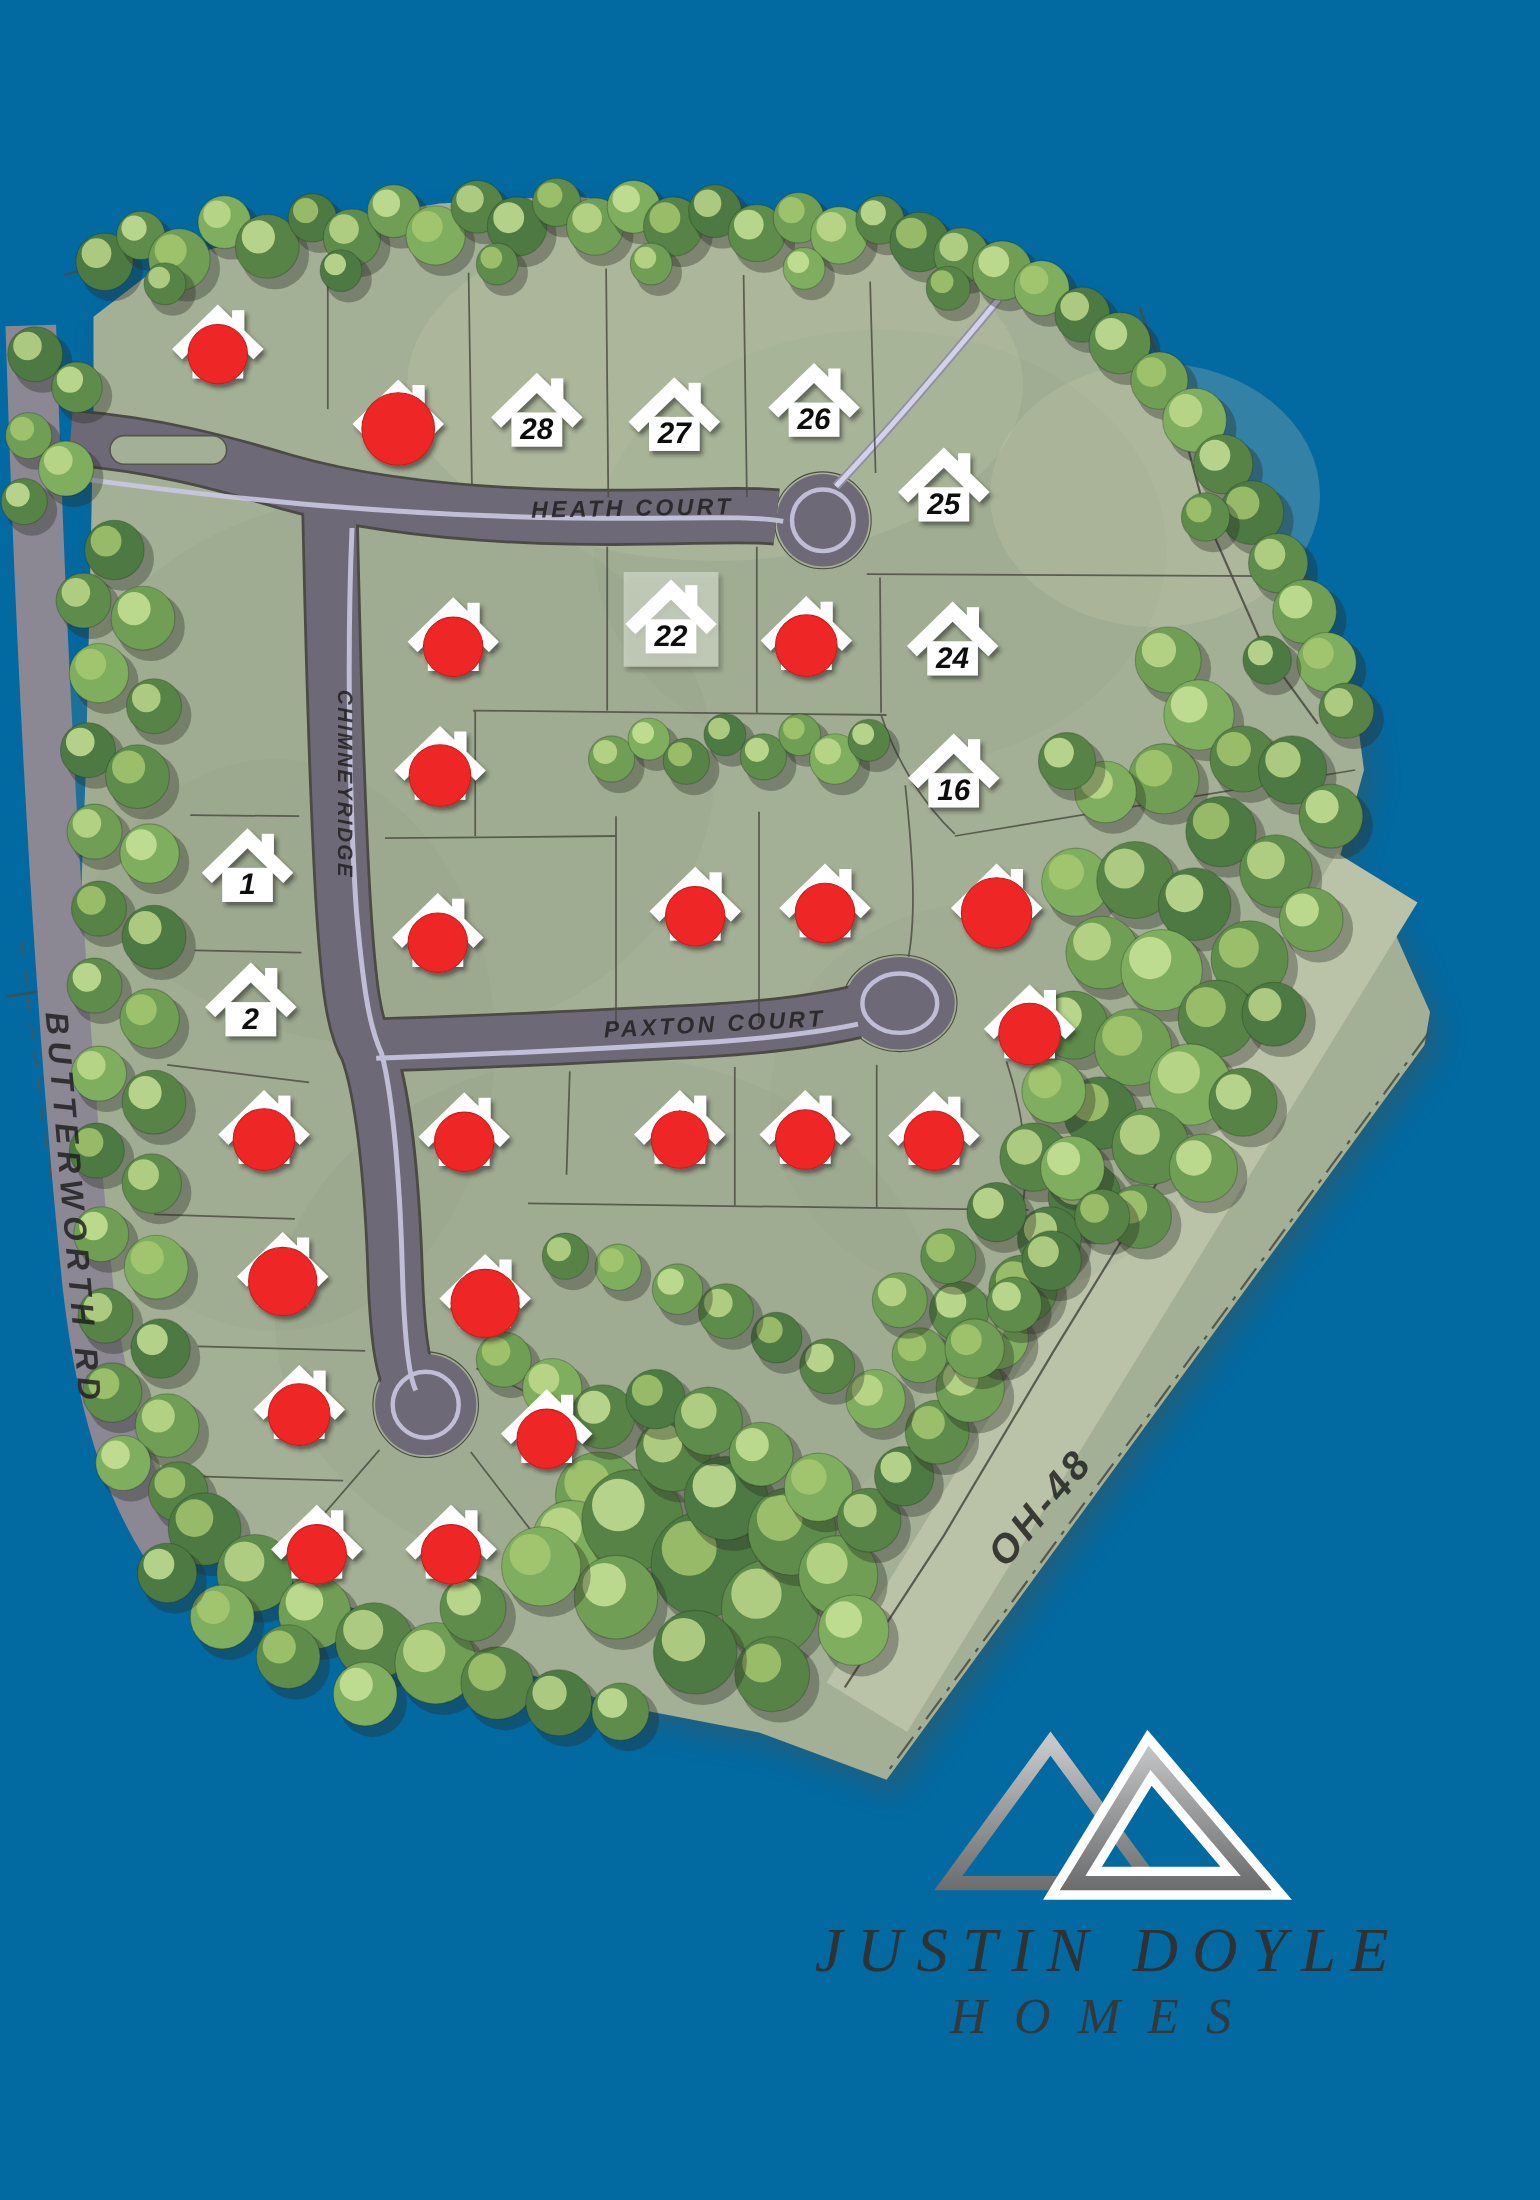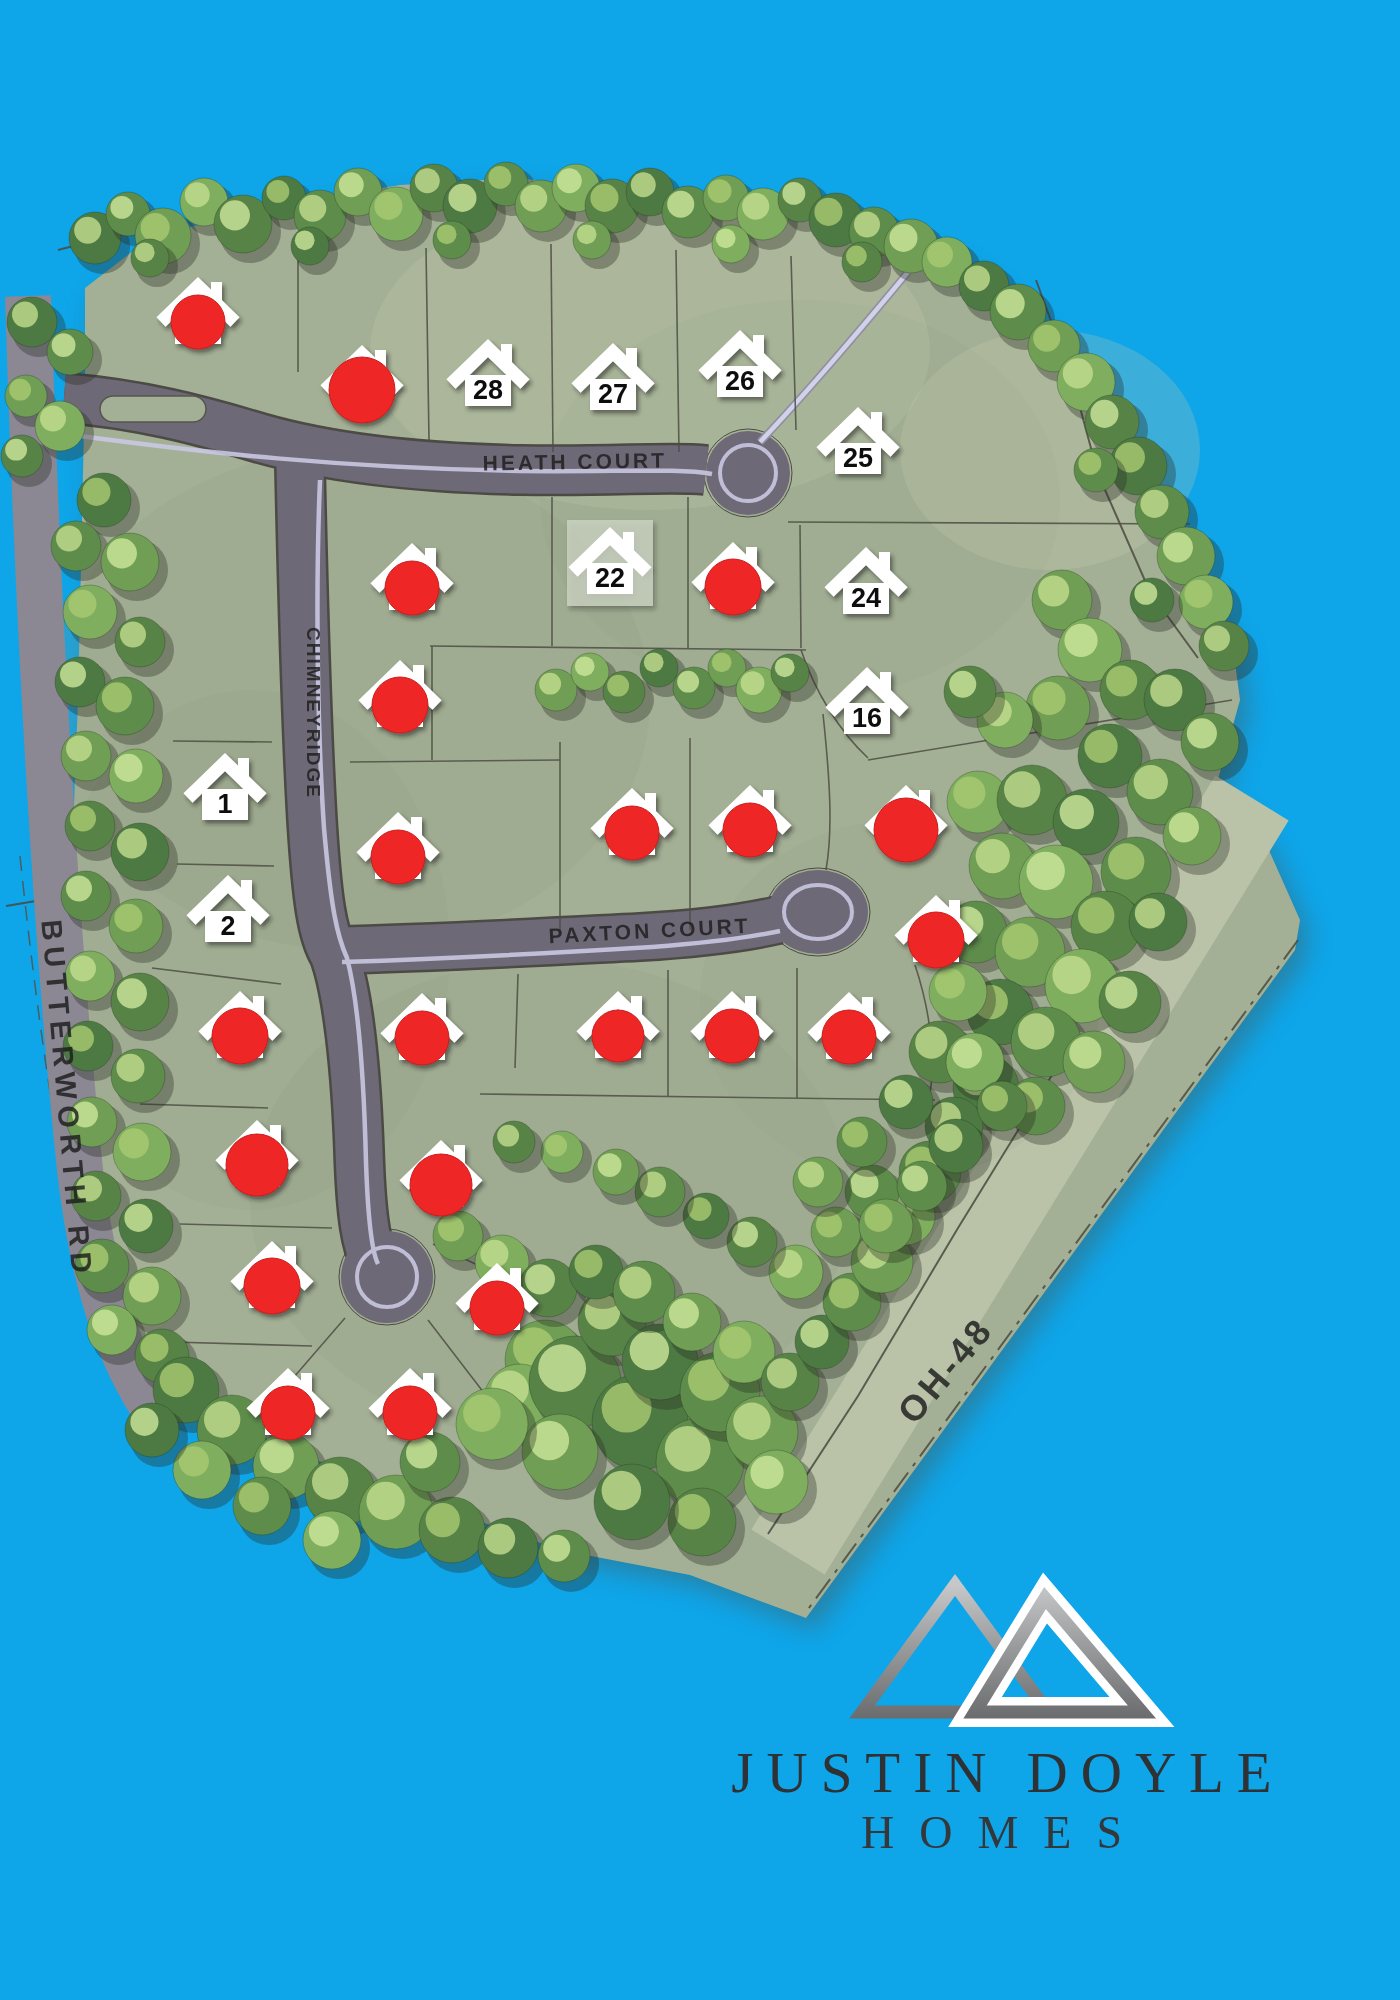--- a/index.html
+++ b/index.html
@@ -1,17 +1,17 @@
 <!DOCTYPE html>
 <html><head>
 <meta charset="utf-8">
 <style>
   html,body{margin:0;padding:0;background:#ffffff;}
-  .canvas{position:relative;width:1400px;height:2000px;background:#0ea5e9;overflow:hidden;
-          font-family:"Liberation Sans", sans-serif;}
+  .canvas{position:relative;width:1400px;height:2000px;background:#0369a1;overflow:hidden;
+          font-family:"Liberation Sans", sans-serif;font-style:italic;}
   svg text{user-select:none;}
   .street-label{font-family:"Liberation Sans", sans-serif;font-weight:700;fill:#1d1d1d;opacity:.82;}
   .lot-num{font-family:"Liberation Sans", sans-serif;font-weight:700;fill:#101010;}
   .logo-line1{font-family:"Liberation Serif", serif;fill:#2e3234;}
   .logo-line2{font-family:"Liberation Serif", serif;fill:#34383a;}
 </style>
 </head>
 <body>
 
 <div class="canvas">

